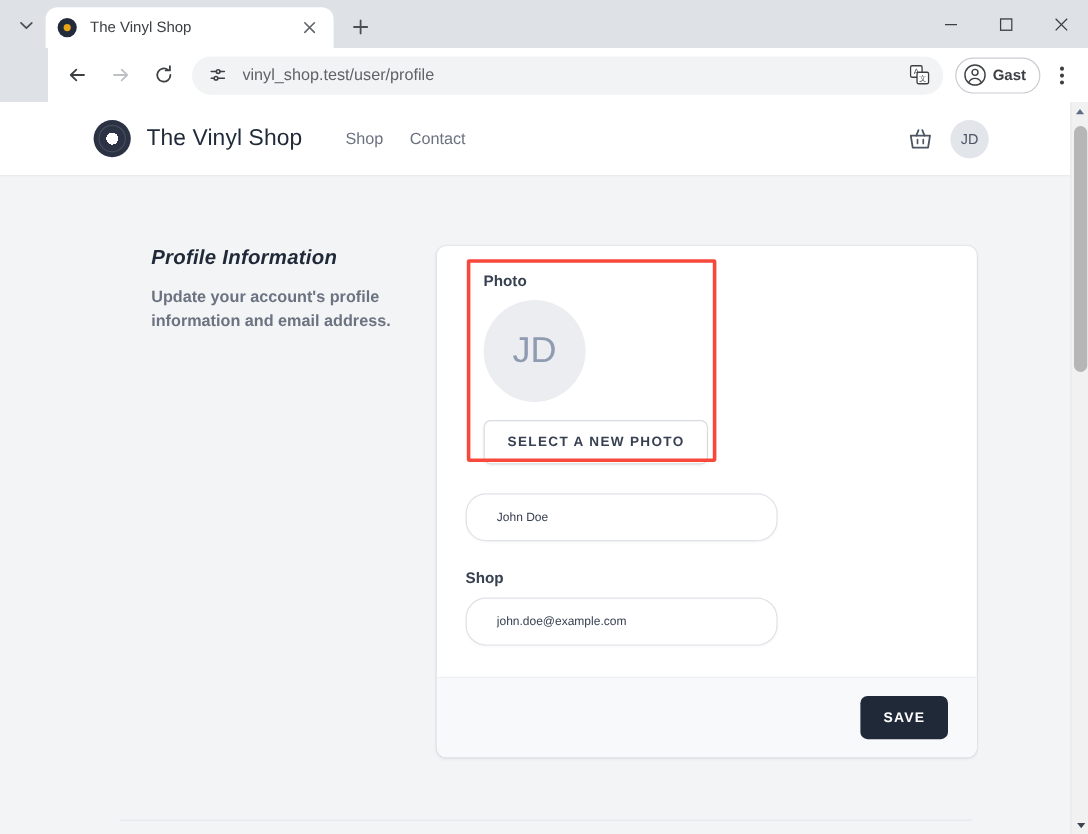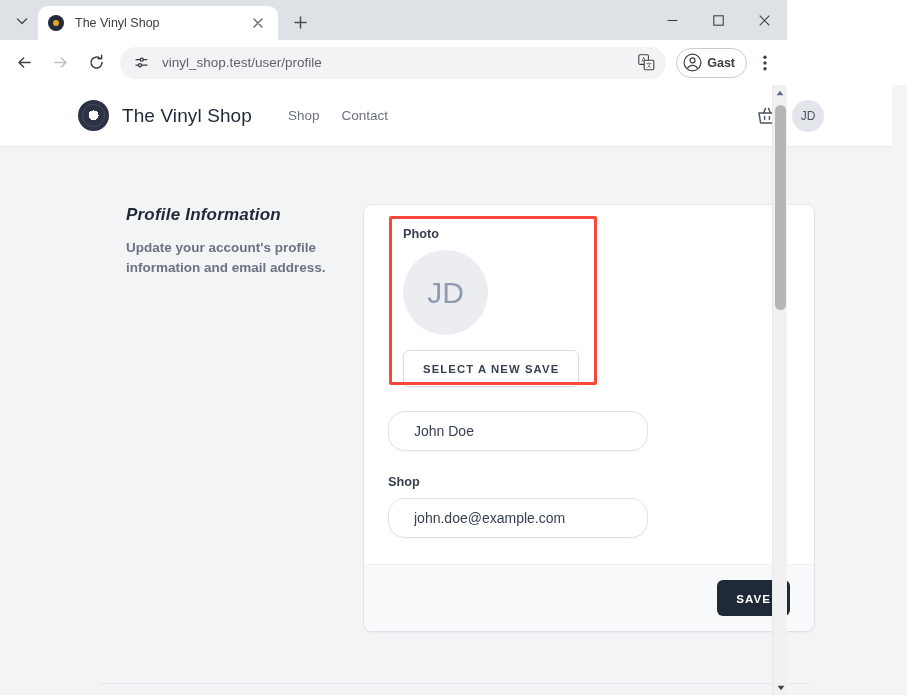--- a/index.html
+++ b/index.html
@@ -4,21 +4,21 @@
 <style>
   * { box-sizing: border-box; margin: 0; padding: 0; }
   html, body {
     width: 907px; height: 695px;
     font-family: "Liberation Sans", sans-serif;
     overflow: hidden;
     background: #ffffff;
   }
 
   
-  .browser { width: 787px; height: 695px; position: relative; background: #dee1e6; }
+  .browser { width: 907px; height: 695px; position: relative; background: #dee1e6; }
 
   .tabstrip {
     height: 40px; background: #dee1e6;
     display: flex; align-items: flex-end; padding-left: 4px; position: relative;
   }
   .tab-list-btn {
     width: 28px; height: 28px; margin: 0 2px 5px 4px;
     display: flex; align-items: center; justify-content: center;
     border-radius: 14px; cursor: pointer;
   }
@@ -55,21 +55,21 @@
     position: absolute; right: 0; top: 0; height: 40px;
     display: flex; align-items: center;
   }
   .win-btn {
     width: 46px; height: 40px; display: flex;
     align-items: center; justify-content: center; cursor: pointer;
   }
 
   .toolbar {
     height: 45px; background: #ffffff;
-    display: flex; align-items: center; padding: 0 8px;
+    display: flex; align-items: center; padding: 0 8px; margin-left: 40px;
   }
   .nav-btn {
     width: 32px; height: 32px; margin-right: 4px;
     display: flex; align-items: center; justify-content: center;
     border-radius: 50%; cursor: pointer; flex: 0 0 32px;
   }
   .nav-btn.reload { margin-right: 8px; }
 
   .omnibox {
     flex: 1; height: 32px; background: #f1f3f4; border-radius: 16px;
@@ -174,21 +174,21 @@
     border: 1px solid #d8dbe0; border-radius: 6px;
     font-size: 11.3px; font-weight: 700; color: #374151;
     letter-spacing: 1.1px; cursor: pointer;
     box-shadow: 0 1px 2px rgba(17,24,39,.05);
   }
 
   .field { margin-top: 24px; }
   .input {
     width: 260px; height: 40px; background: #ffffff;
     border: 1px solid #dfe2e7; border-radius: 17px;
-    padding: 0 25px; font-size: 14px; color: #374151;
+    padding: 0 25px; font-size: 10px; color: #374151;
     font-family: "Liberation Sans", sans-serif; outline: none;
     box-shadow: 0 1px 2px rgba(17,24,39,.04);
   }
 
   .card-footer {
     background: #f8f9fb; border-top: 1px solid #eef0f3;
     padding: 15px 24px; display: flex; justify-content: flex-end;
   }
   .btn-save {
     height: 36px; padding: 0 19px; background: #1f2937;
@@ -353,21 +353,21 @@
           <div class="sec-desc">Update your account's profile information and email address.</div>
         </div>
 
         <div class="card">
           <div class="card-body">
 
             <div class="photo-block">
               <div class="highlight"></div>
               <div class="field-label">Photo</div>
               <div class="avatar-lg">JD</div>
-              <button class="btn-outline">SELECT A NEW SAVE</button>
+              <button class="btn-outline">SELECT A NEW PHOTO</button>
             </div>
 
             <div class="field">
               <input class="input" type="text" value="John Doe" placeholder="Name" style="">
             </div>
 
             <div class="field">
               <div class="field-label">Shop</div>
               <input class="input" type="text" value="john.doe@example.com" placeholder="Email" style="">
             </div>

